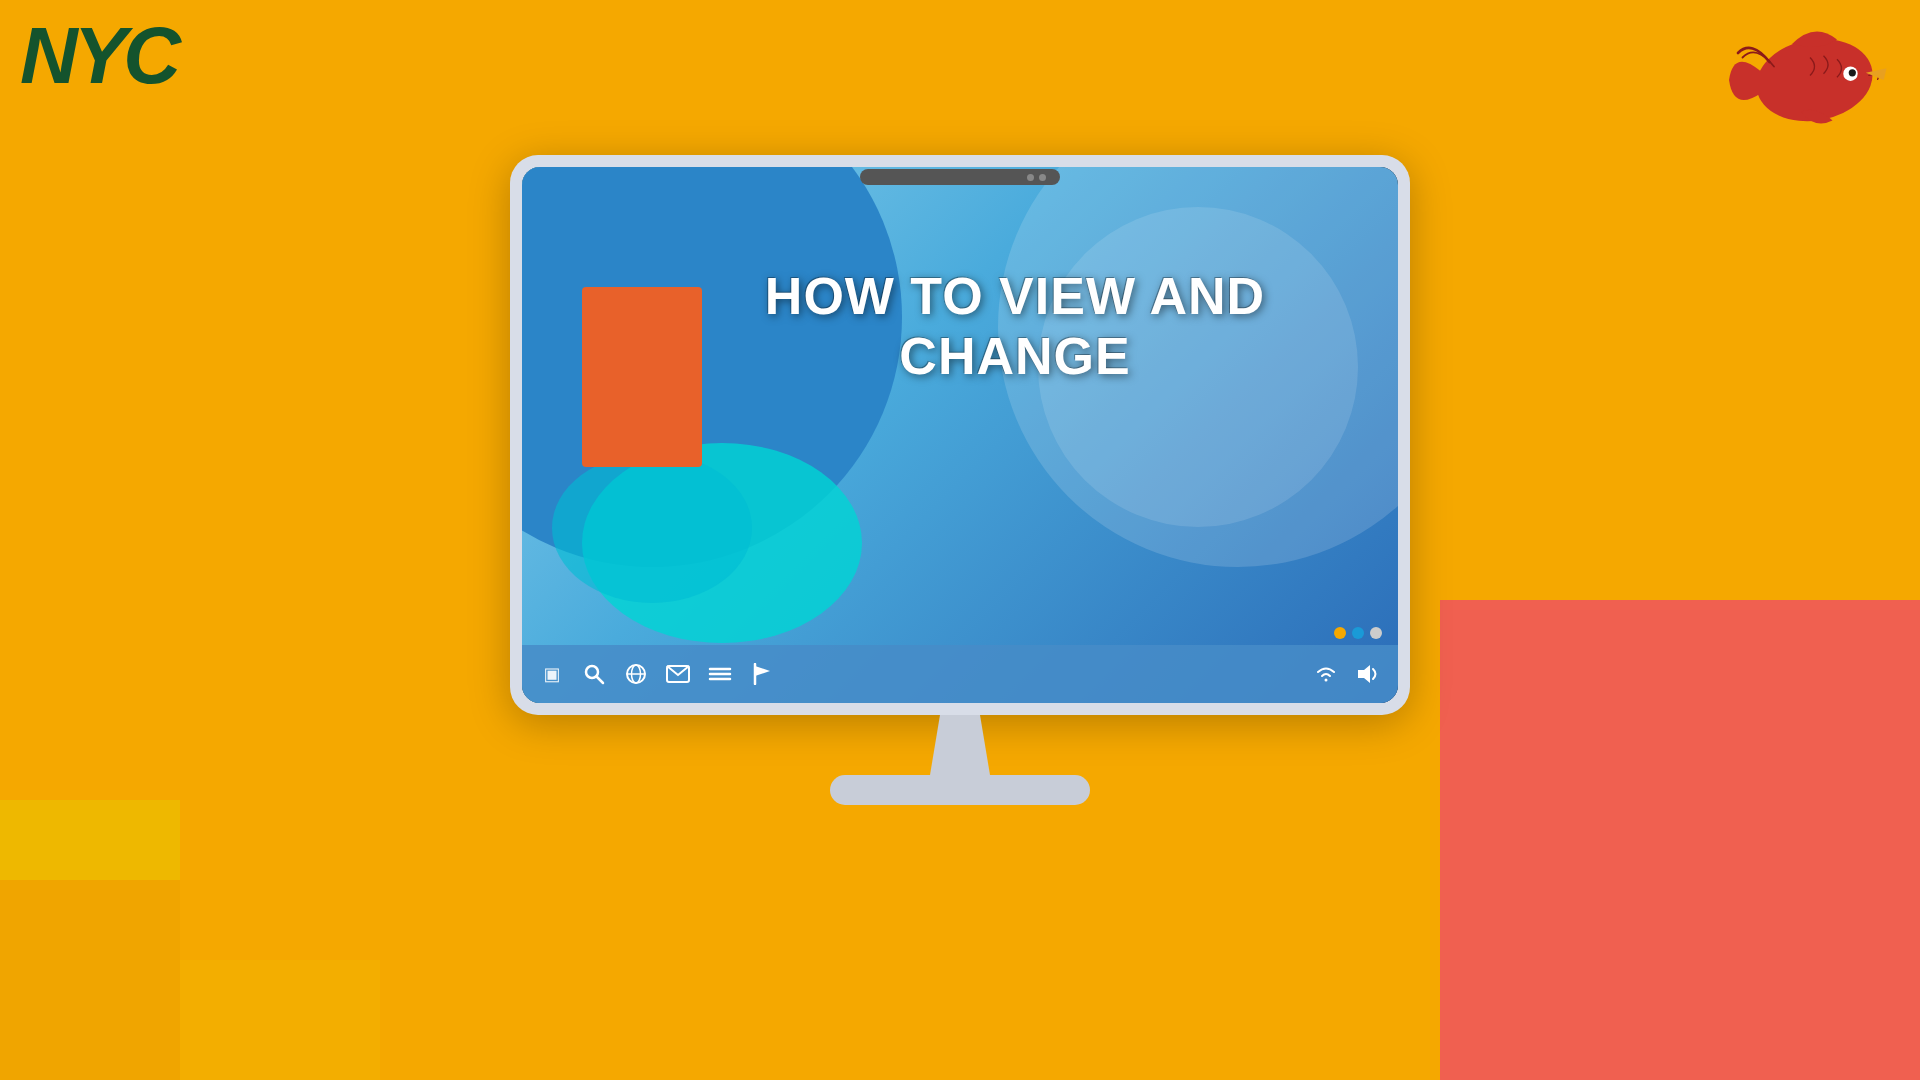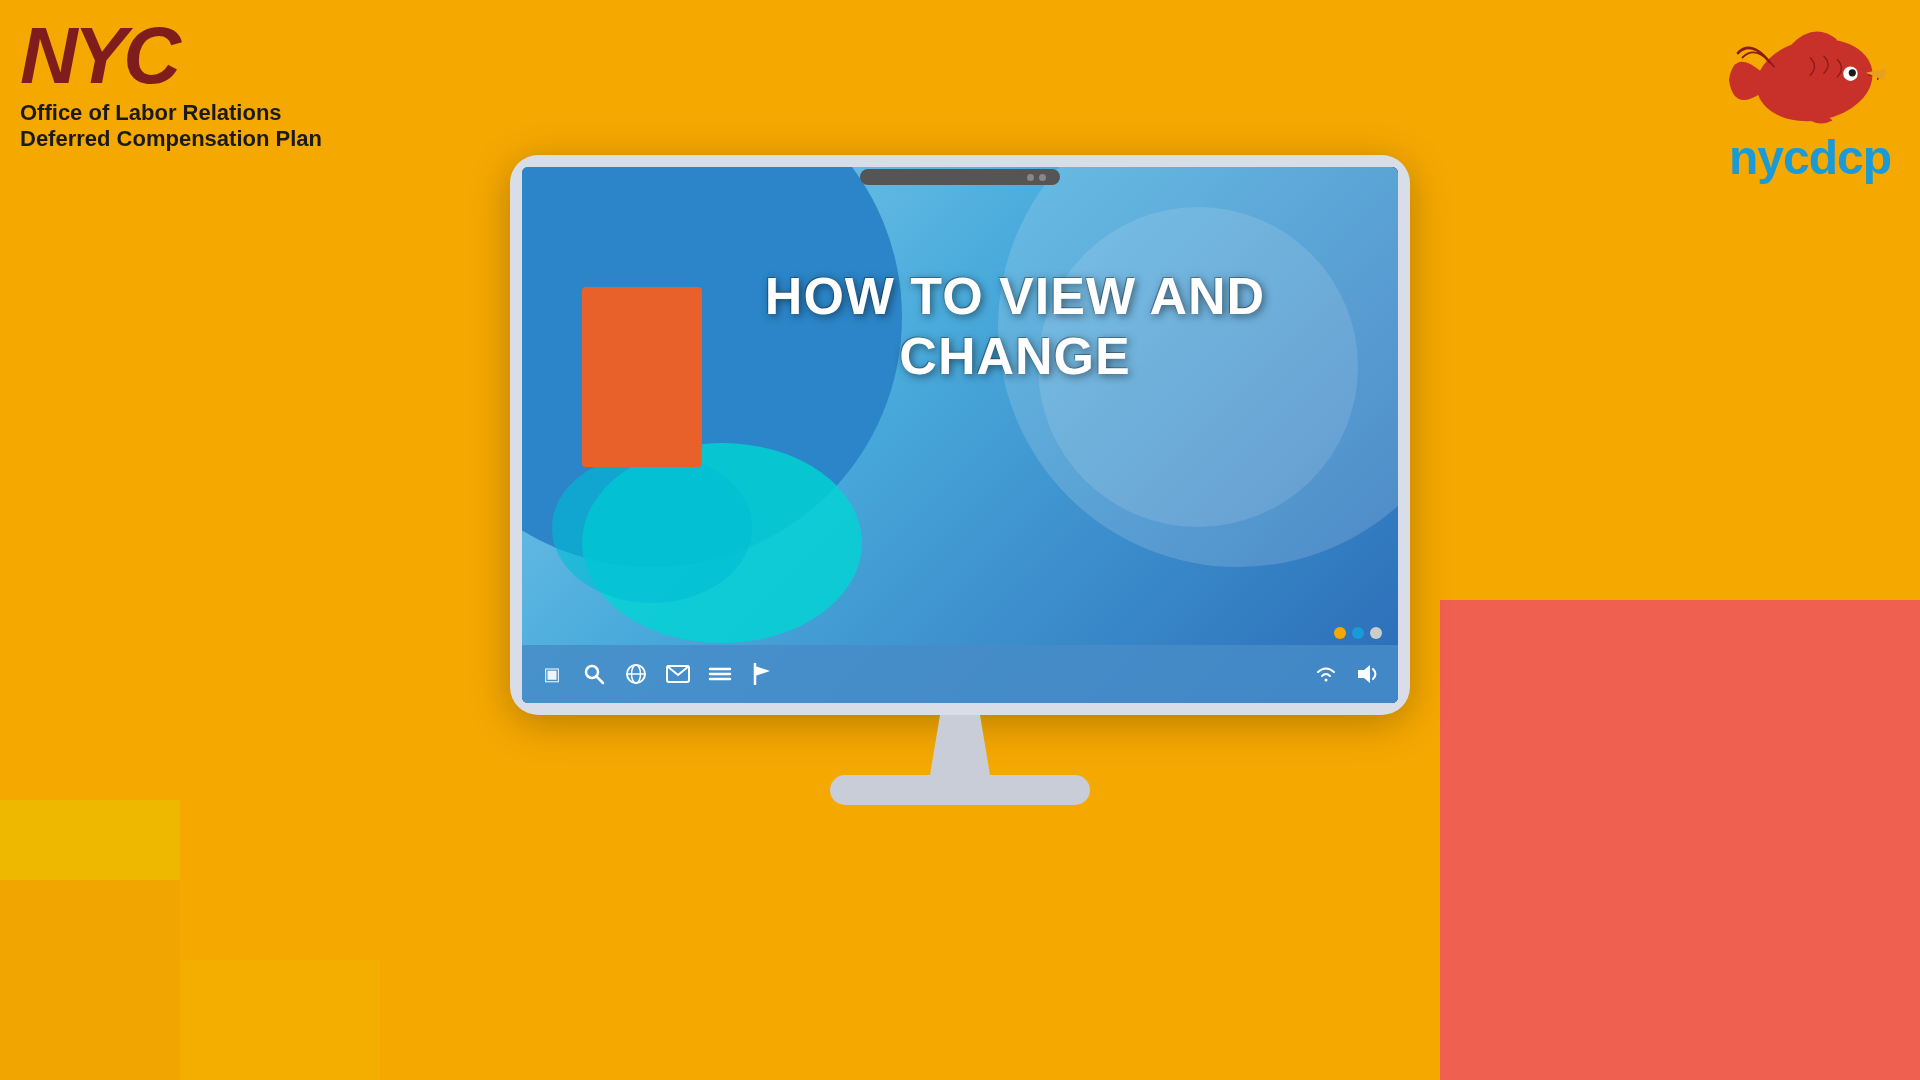--- a/index.html
+++ b/index.html
@@ -41,21 +41,21 @@
 
     
     .nyc-logo-block {
       background: transparent;
       padding: 0;
     }
 
     .nyc-big {
       font-size: 80px;
       font-weight: 900;
-      color: #7f1d1d;
+      color: #14532d;
       font-family: 'Arial Black', Arial, sans-serif;
       font-style: italic;
       letter-spacing: -4px;
       line-height: 0.9;
     }
 
     .header-subtitle {
       margin-top: 8px;
     }
 
@@ -139,21 +139,21 @@
     .monitor-dot {
       width: 7px;
       height: 7px;
       border-radius: 50%;
       background: #888;
     }
 
     .monitor-screen {
       width: 100%;
       height: 100%;
-      border-radius: 6px;
+      border-radius: 18px;
       overflow: hidden;
       position: relative;
       background: #000000;
     }
 
     
     .screen-bg {
       position: absolute;
       inset: 0;
       background: linear-gradient(135deg, #87CEEB 0%, #4AABDC 40%, #2B6CB8 100%);
@@ -326,24 +326,20 @@
 
 <div class="deco-bottom-left-block1"></div>
 <div class="deco-bottom-left-block2"></div>
 <div class="deco-bottom-center-block"></div>
 <div class="bg-coral-right"></div>
 
 <div class="header-left">
   <div class="nyc-logo-block">
     <div class="nyc-big">NYC</div>
   </div>
-  <div class="header-subtitle">
-    <span class="office-line">Office of Labor Relations</span>
-    <span class="deferred-line">Deferred Compensation Plan</span>
-  </div>
 </div>
 
 <div class="header-right">
 
   <svg class="nycdcp-fish" viewBox="0 0 200 130" xmlns="http://www.w3.org/2000/svg">
 
     <ellipse cx="105" cy="65" rx="65" ry="45" fill="#C8302A" transform="rotate(-10 105 65)"></ellipse>
 
     <path d="M45 55 Q15 30 10 65 Q15 100 45 80 Z" fill="#C8302A"></path>
 
@@ -358,21 +354,20 @@
 
     <path d="M55 45 Q35 20 20 35" stroke="#8B1A1A" stroke-width="3" fill="none" stroke-linecap="round"></path>
     <path d="M60 50 Q40 25 25 40" stroke="#8B1A1A" stroke-width="2" fill="none" stroke-linecap="round"></path>
 
     <path d="M100 40 Q110 50 100 60" stroke="#8B1A1A" stroke-width="1.5" fill="none"></path>
     <path d="M115 38 Q125 48 115 58" stroke="#8B1A1A" stroke-width="1.5" fill="none"></path>
     <path d="M130 42 Q140 52 130 62" stroke="#8B1A1A" stroke-width="1.5" fill="none"></path>
 
     <path d="M162 57 L185 52 L182 65 Z" fill="#E8A020"></path>
   </svg>
-  <div class="nycdcp-text">nycdcp</div>
 </div>
 
 <div class="monitor-wrapper">
   <div class="monitor-outer">
 
     <div class="monitor-top-bar">
       <div class="monitor-dot"></div>
       <div class="monitor-dot"></div>
     </div>
 

